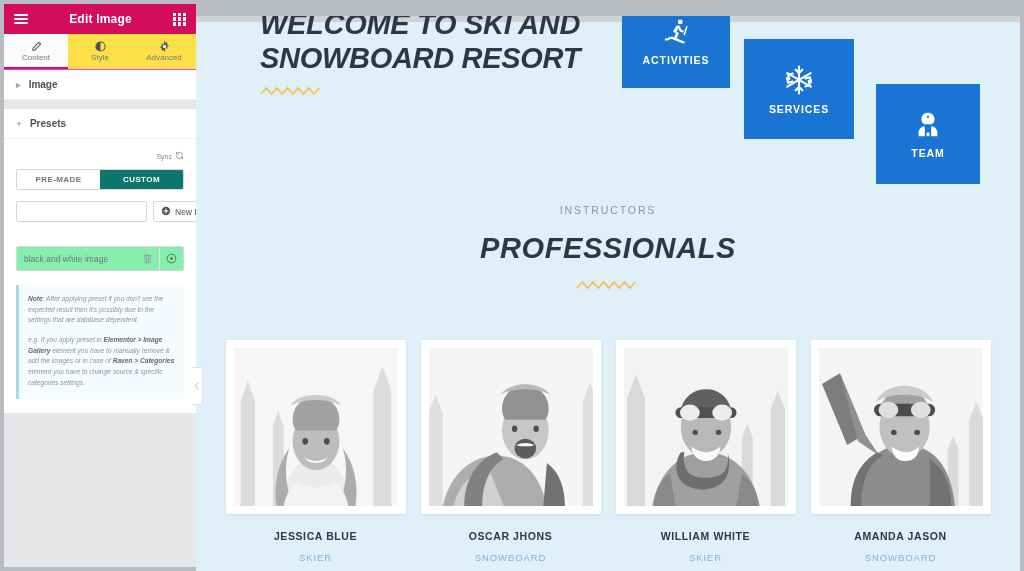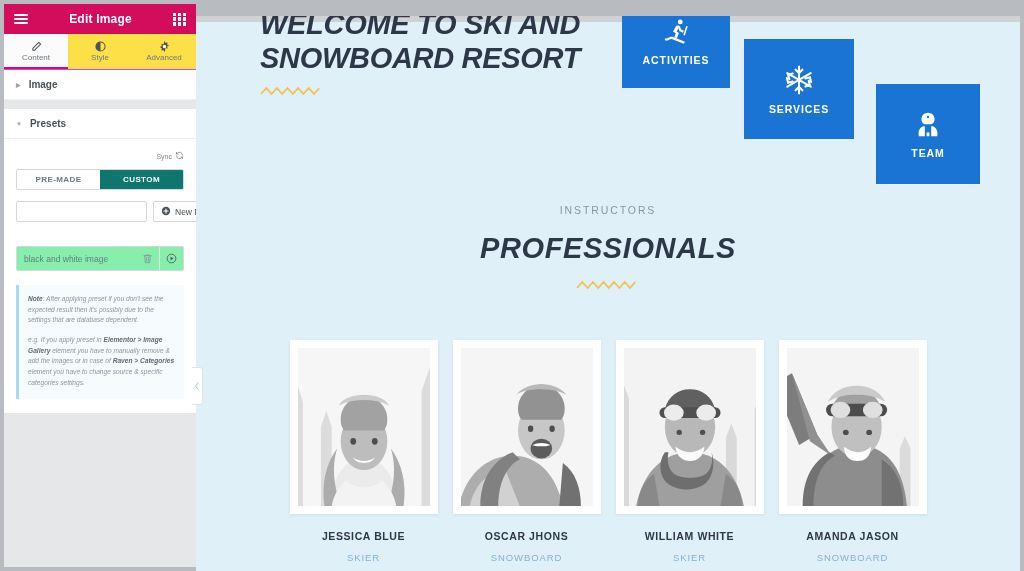--- a/index.html
+++ b/index.html
@@ -141,21 +141,21 @@
     position: absolute; left: 0; right: 0; top: 210px; text-align: center;
     font-size: 29px; font-weight: bold; font-style: italic; color: #2e3747;
     letter-spacing: .6px;
   }
   .sec-zig { position: absolute; left: 0; right: 0; top: 258px; display: flex; justify-content: center; }
 
   .team-grid {
     position: absolute; left: 0; top: 318px; width: 824px;
     display: flex; justify-content: center; gap: 15px;
   }
-  .member { width: 148px; }
+  .member { width: 180px; }
   .photo-frame {
     background: #fff; padding: 8px; box-shadow: 0 1px 3px rgba(40,60,80,.10);
   }
   .photo { width: 100%; height: 158px; display: block; filter: grayscale(1) contrast(1.02); }
   .member-name {
     text-align: center; margin-top: 16px; font-size: 10.5px; font-weight: bold;
     letter-spacing: .6px; color: #2e3747;
   }
   .member-role {
     text-align: center; margin-top: 10px; font-size: 9.5px;

